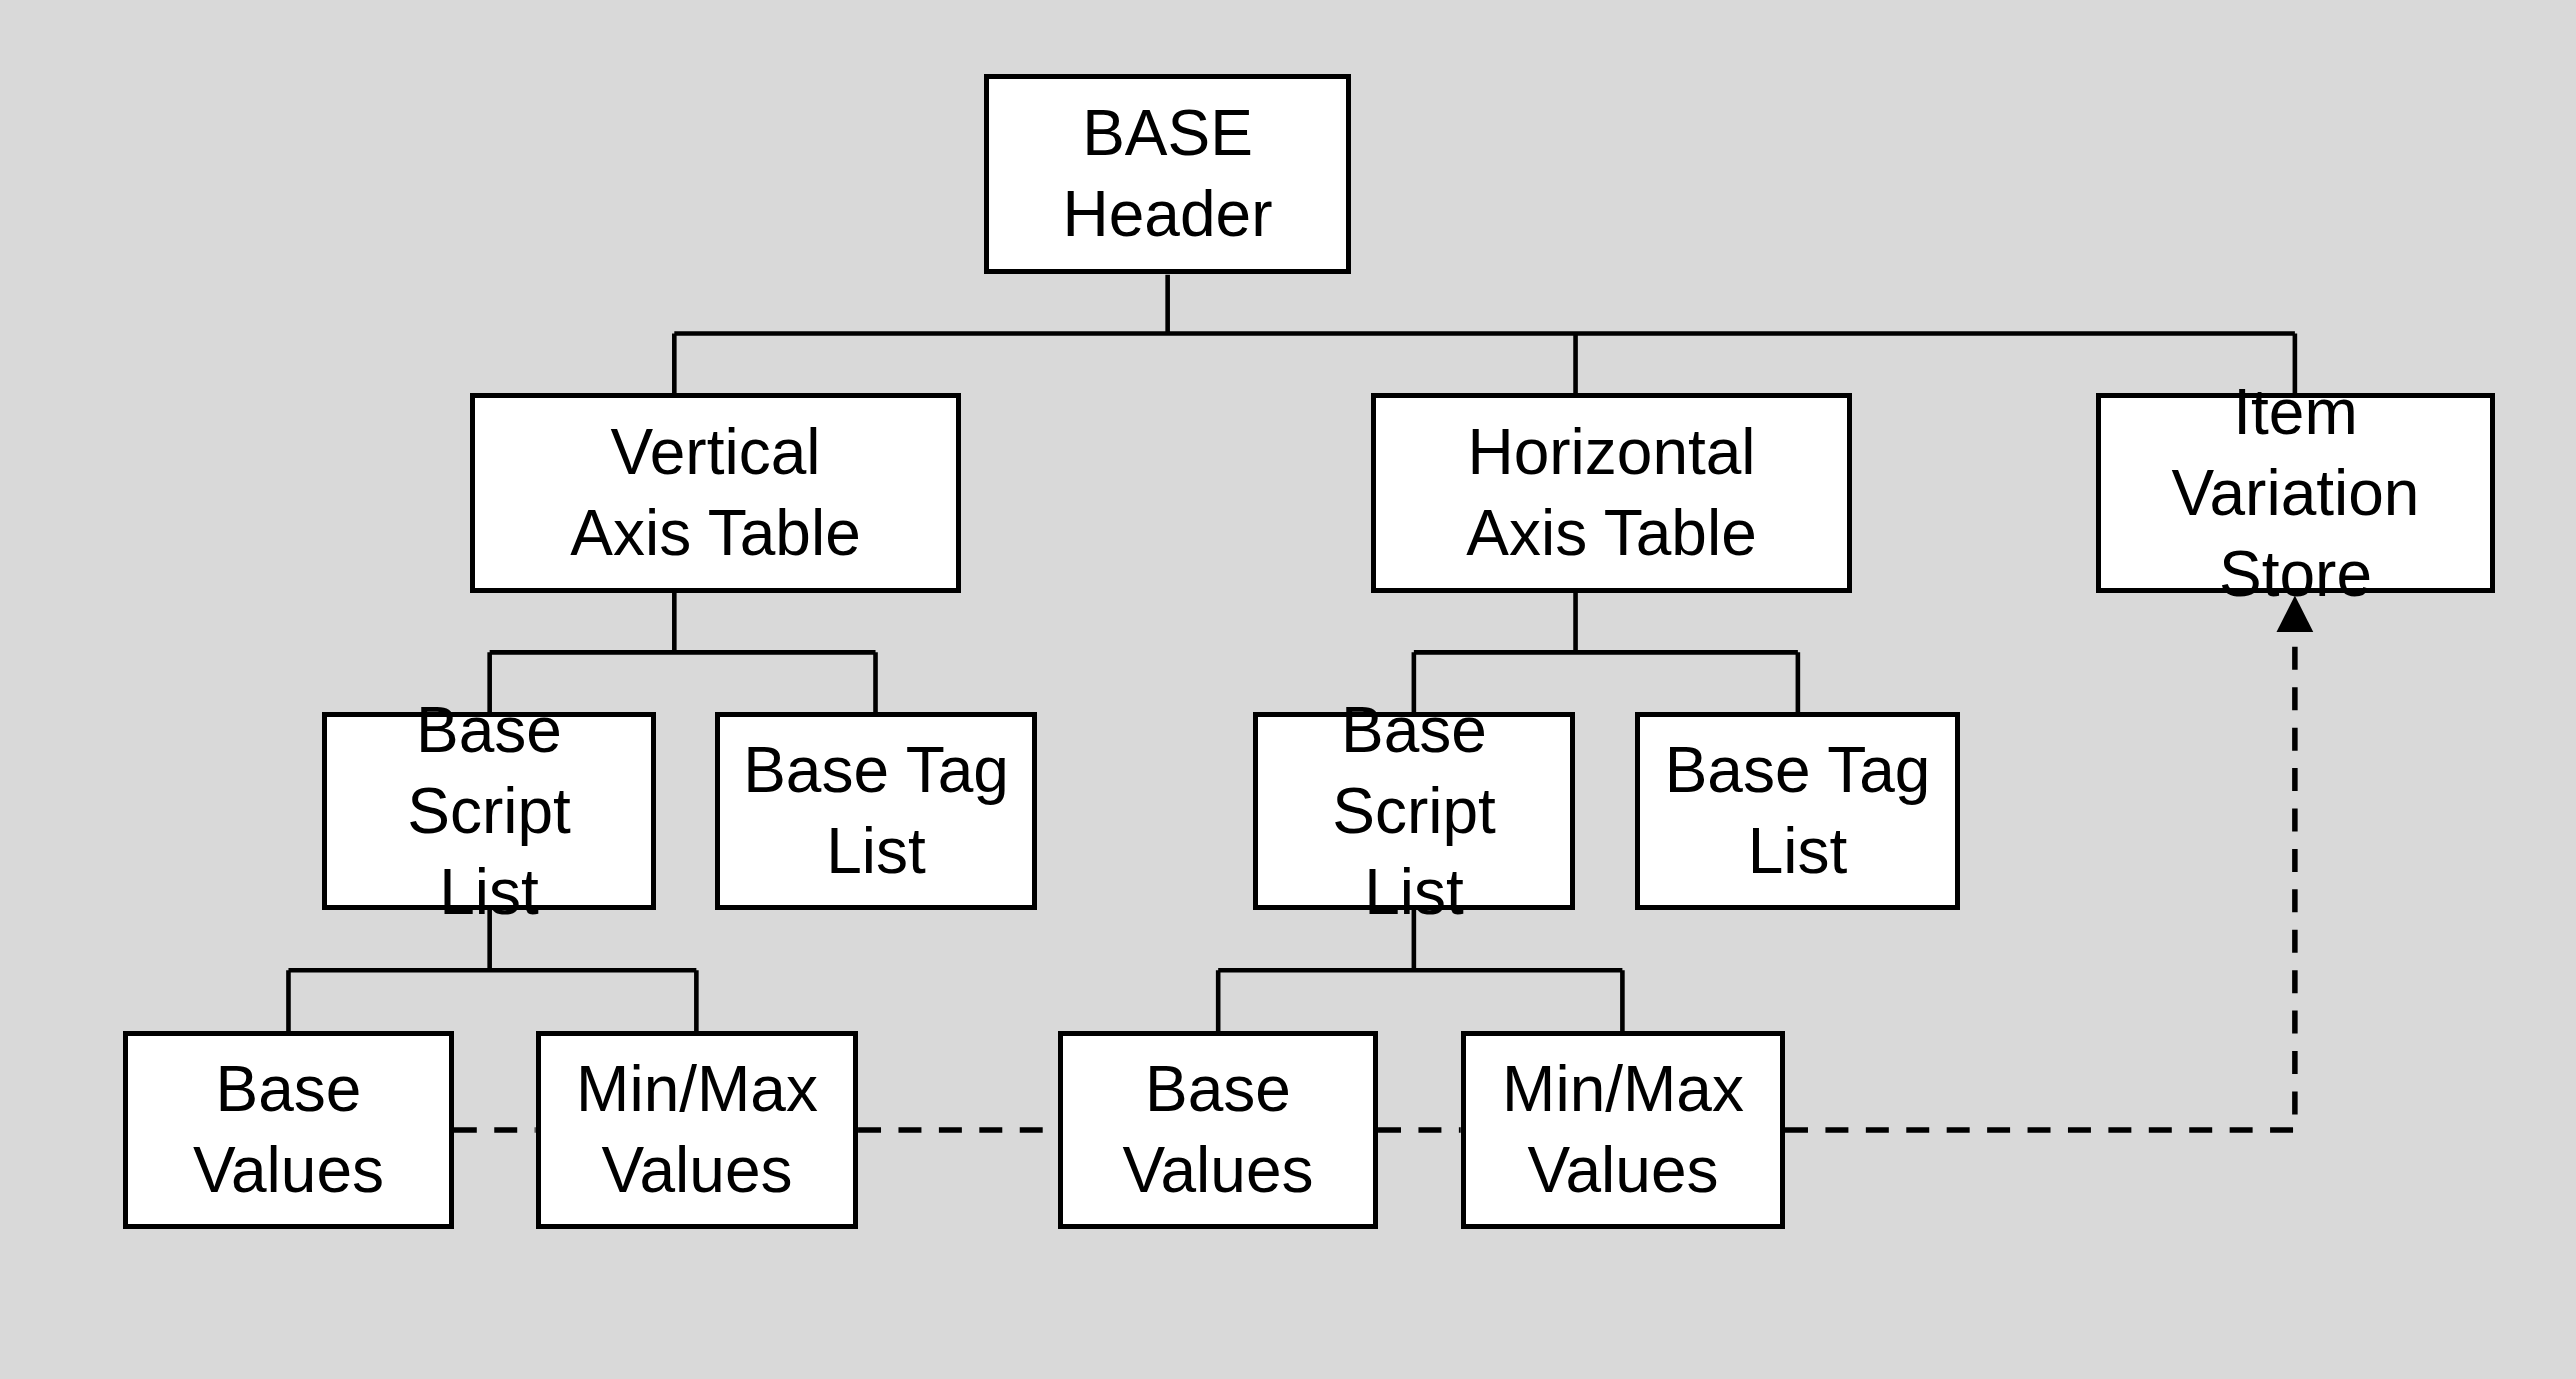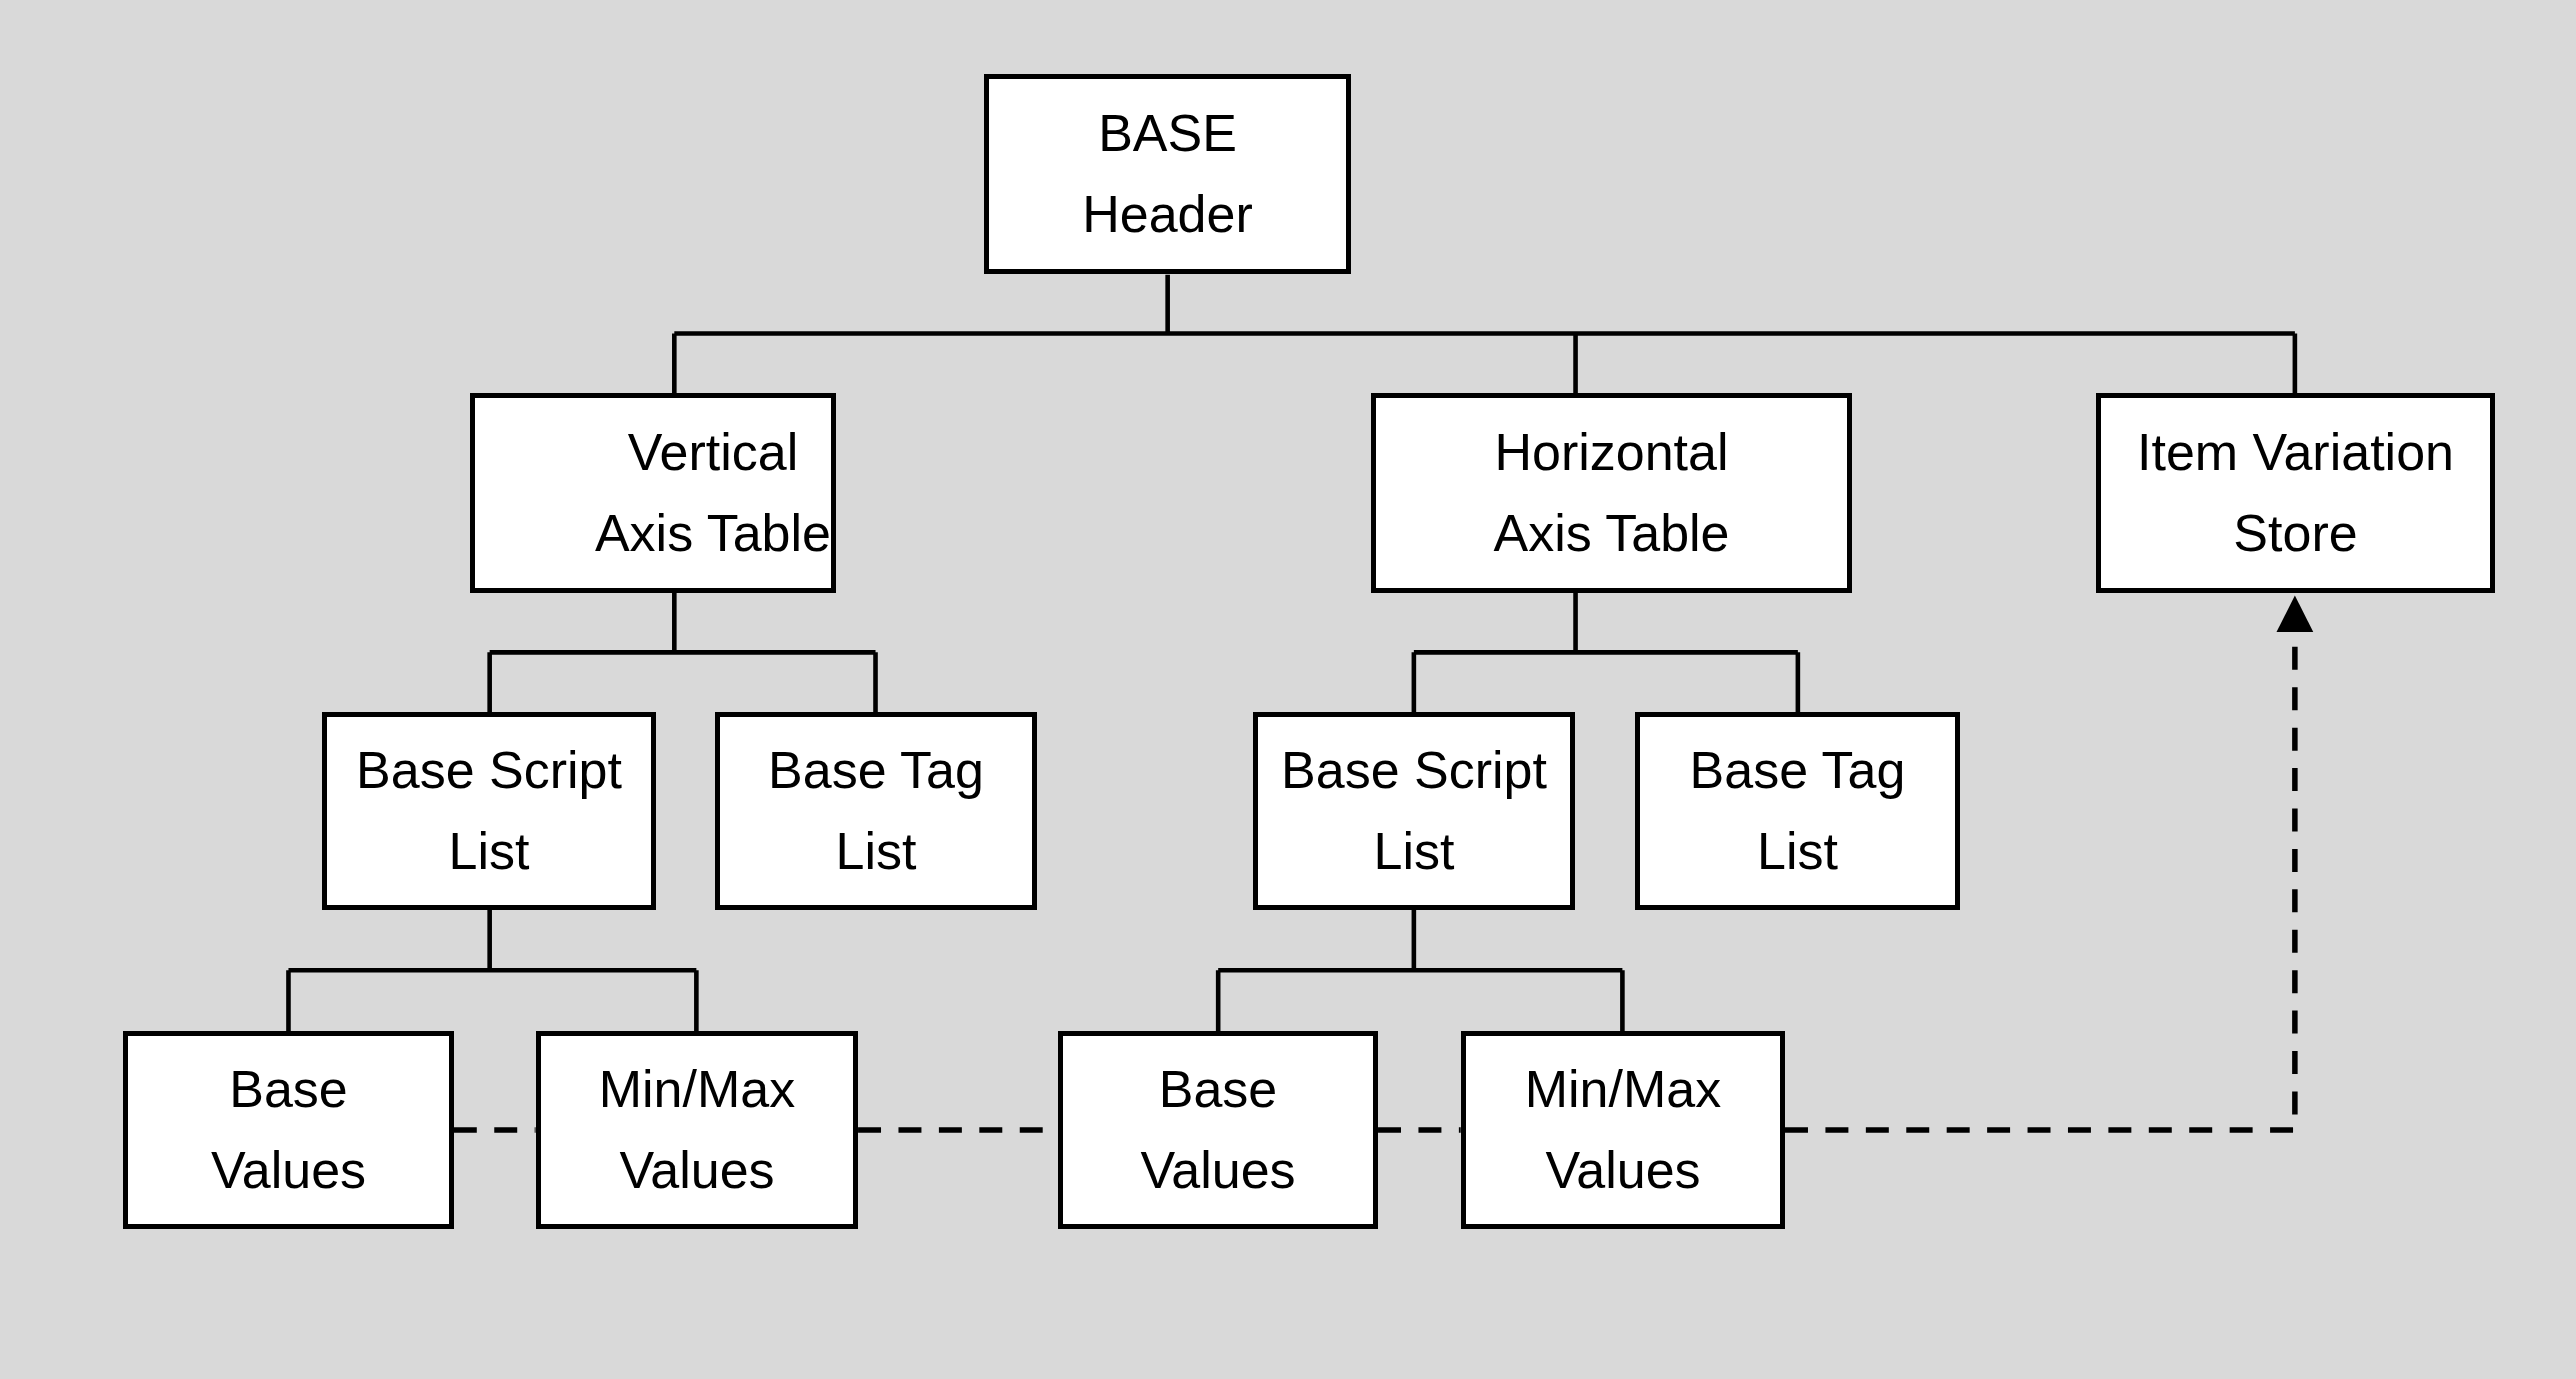--- a/index.html
+++ b/index.html
@@ -25,21 +25,21 @@
   .node {
     position: absolute;
     box-sizing: border-box;
     background: #ffffff;
     border: 5.5px solid #000000;
     display: flex;
     align-items: center;
     justify-content: center;
     text-align: center;
     color: #000000;
-    font-size: 52px;
+    font-size: 64px;
     line-height: 81px;
     white-space: pre-line;
   }
 </style>
 </head>
 <body>
 
 <div class="stage">
 
   <svg class="connectors" viewBox="0 0 2804 1502">
@@ -52,21 +52,21 @@
 
     <path d="M494 1230 L583 1230 M934 1230 L1152 1230 M1500 1230 L1590 1230 M1943 1230 L2498 1230 L2498 690" fill="none" stroke="#000000" stroke-width="6" stroke-dasharray="25 19"></path>
     <polygon points="2498,648 2478,688 2518,688" fill="#000000"></polygon>
   </svg>
 
   <div class="node" style="left:984px; top:74px; width:367px; height:200px;">
     <span>BASE
 Header</span>
   </div>
 
-  <div class="node" style="left:470px; top:393px; width:366px; height:200px;justify-content:flex-end;">
+  <div class="node" style="left:470px; top:393px; width:491px; height:200px;">
     <span>Vertical
 Axis Table</span>
   </div>
 
   <div class="node" style="left:1371px; top:393px; width:481px; height:200px;">
     <span>Horizontal
 Axis Table</span>
   </div>
 
   <div class="node" style="left:2096px; top:393px; width:399px; height:200px;">

